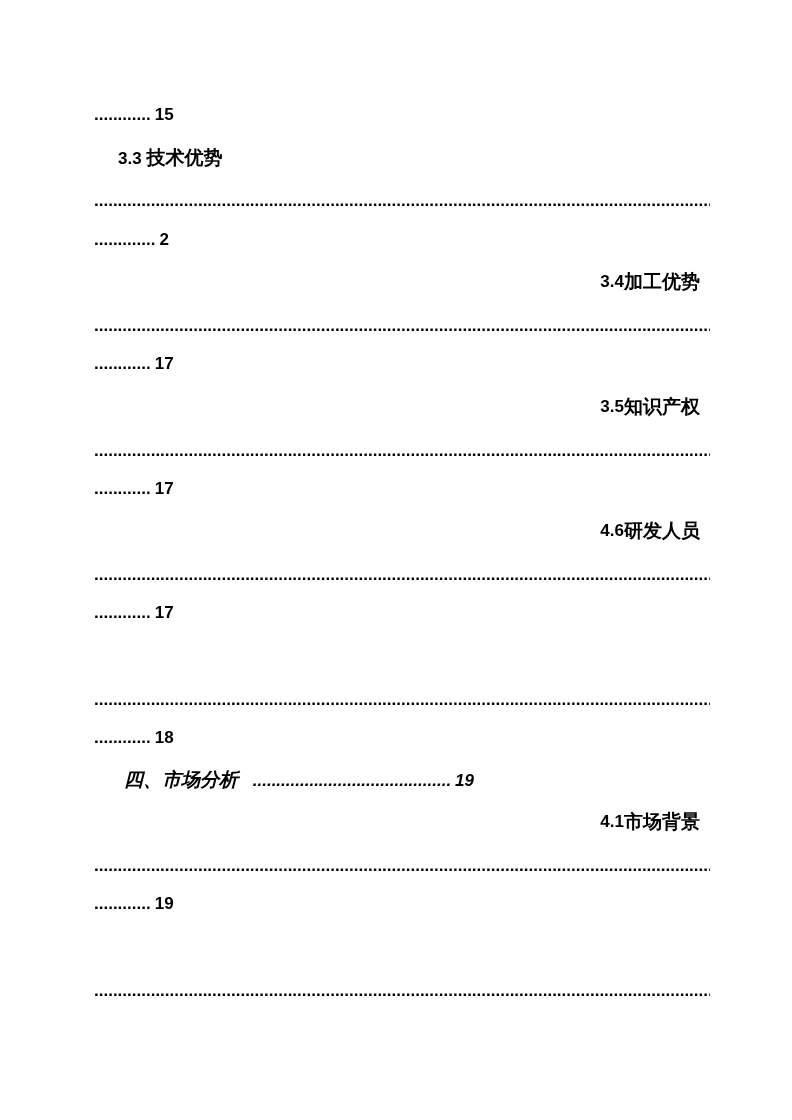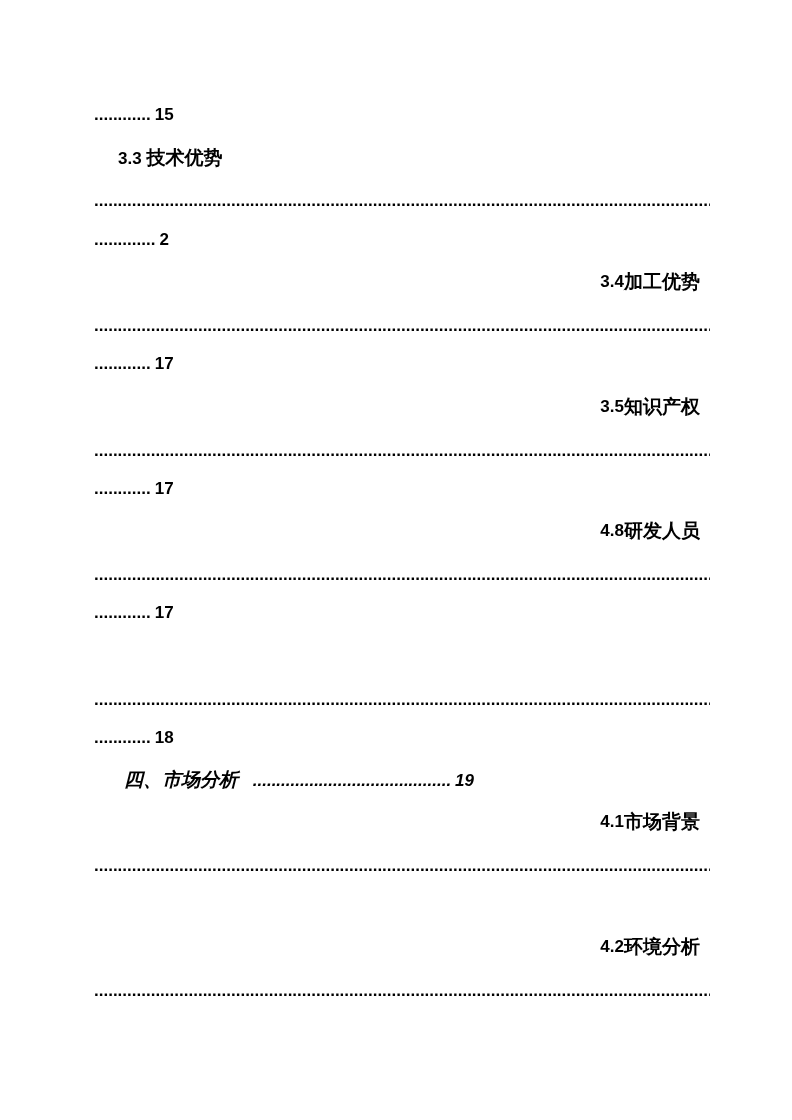--- a/index.html
+++ b/index.html
@@ -45,21 +45,21 @@
   <div class="line indent" style="top:396px">
     <span>3.5</span>
     <span class="cn">知识产权</span>
   </div>
   <div class="fullDots" style="top:440px">................................................................................................................................................................</div>
   <div class="line" style="top:478px">
     <span class="dots">............</span><span class="num">17</span>
   </div>
 
   <div class="line indent" style="top:520px">
-    <span>4.8</span>
+    <span>4.6</span>
     <span class="cn">研发人员</span>
   </div>
   <div class="fullDots" style="top:564px">................................................................................................................................................................</div>
   <div class="line" style="top:602px">
     <span class="dots">............</span><span class="num">17</span>
   </div>
 
   <div class="fullDots" style="top:689px">................................................................................................................................................................</div>
   <div class="line" style="top:727px">
     <span class="dots">............</span><span class="num">18</span>
@@ -68,20 +68,19 @@
   <div class="line" style="top:769px; left:124px;font-style:italic;">
     <span class="cn">四、市场分析</span>
     <span class="dots" style="margin-left:10px">..........................................</span><span class="num">19</span>
   </div>
 
   <div class="line indent" style="top:811px">
     <span>4.1</span>
     <span class="cn">市场背景</span>
   </div>
   <div class="fullDots" style="top:855px">................................................................................................................................................................</div>
+  <div class="line" style="top:893px">
+    <span class="dots">............</span><span class="num">19</span>
+  </div>
 
-  <div class="line indent" style="top:936px">
-    <span>4.2</span>
-    <span class="cn">环境分析</span>
-  </div>
   <div class="fullDots" style="top:980px">................................................................................................................................................................</div>
 
 </div>
 
 </body></html>

